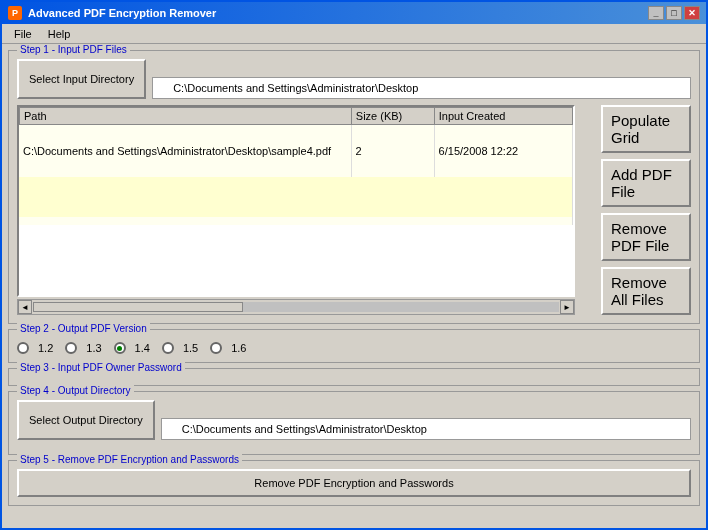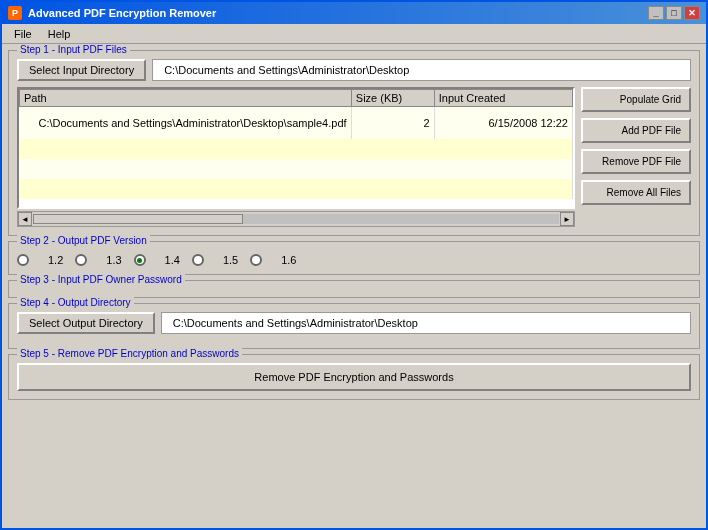--- a/index.html
+++ b/index.html
@@ -117,25 +117,26 @@
       padding: 3px 10px;
       cursor: pointer;
       font-size: 11px;
       font-family: Tahoma, Arial, sans-serif;
       white-space: nowrap;
     }
     .path-display {
       flex: 1;
       background: white;
       border: 1px solid #999;
-      padding: 2px 11px;
+      padding: 2px 20px;
       font-size: 11px;
       height: 22px;
       display: flex;
       align-items: center;
+      margin-top: 18px;
     }
     .file-table-container {
       display: flex;
       gap: 6px;
     }
     .file-table-wrapper {
       flex: 1;
       border: 2px solid;
       border-color: #808080 #ffffff #ffffff #808080;
       background: white;
@@ -156,23 +157,22 @@
       font-weight: normal;
       background: #d4d0c8;
     }
     .file-table tbody tr:nth-child(odd) {
       background: #fffff0;
     }
     .file-table tbody tr:nth-child(even) {
       background: #ffffd0;
     }
     .file-table tbody td {
-      padding: 10px 4px;
+      padding: 20px 4px;
       border-right: 1px solid #ddd;
-      text-align: right;
     }
     .scrollbar-container {
       margin-top: 2px;
       height: 16px;
       background: #d4d0c8;
       border: 1px solid #999;
       display: flex;
       align-items: center;
     }
     .scroll-left-btn, .scroll-right-btn {
@@ -208,34 +208,35 @@
       flex-direction: column;
       gap: 6px;
       width: 110px;
     }
     .side-btn {
       background: #d4d0c8;
       border: 2px solid;
       border-color: #ffffff #808080 #808080 #ffffff;
       padding: 5px 8px;
       cursor: pointer;
-      font-size: 10px;
+      font-size: 15px;
       font-family: Tahoma, Arial, sans-serif;
-      text-align: right;
+      text-align: left;
+      margin-left: 20px;
     }
     .radio-group {
       display: flex;
       align-items: center;
       gap: 12px;
       margin-top: 4px;
     }
     .radio-item {
       display: flex;
       align-items: center;
-      gap: 19px;
+      gap: 9px;
       cursor: pointer;
     }
     .radio-circle {
       width: 12px;
       height: 12px;
       border-radius: 50%;
       border: 2px solid #666;
       background: white;
       display: flex;
       align-items: center;

